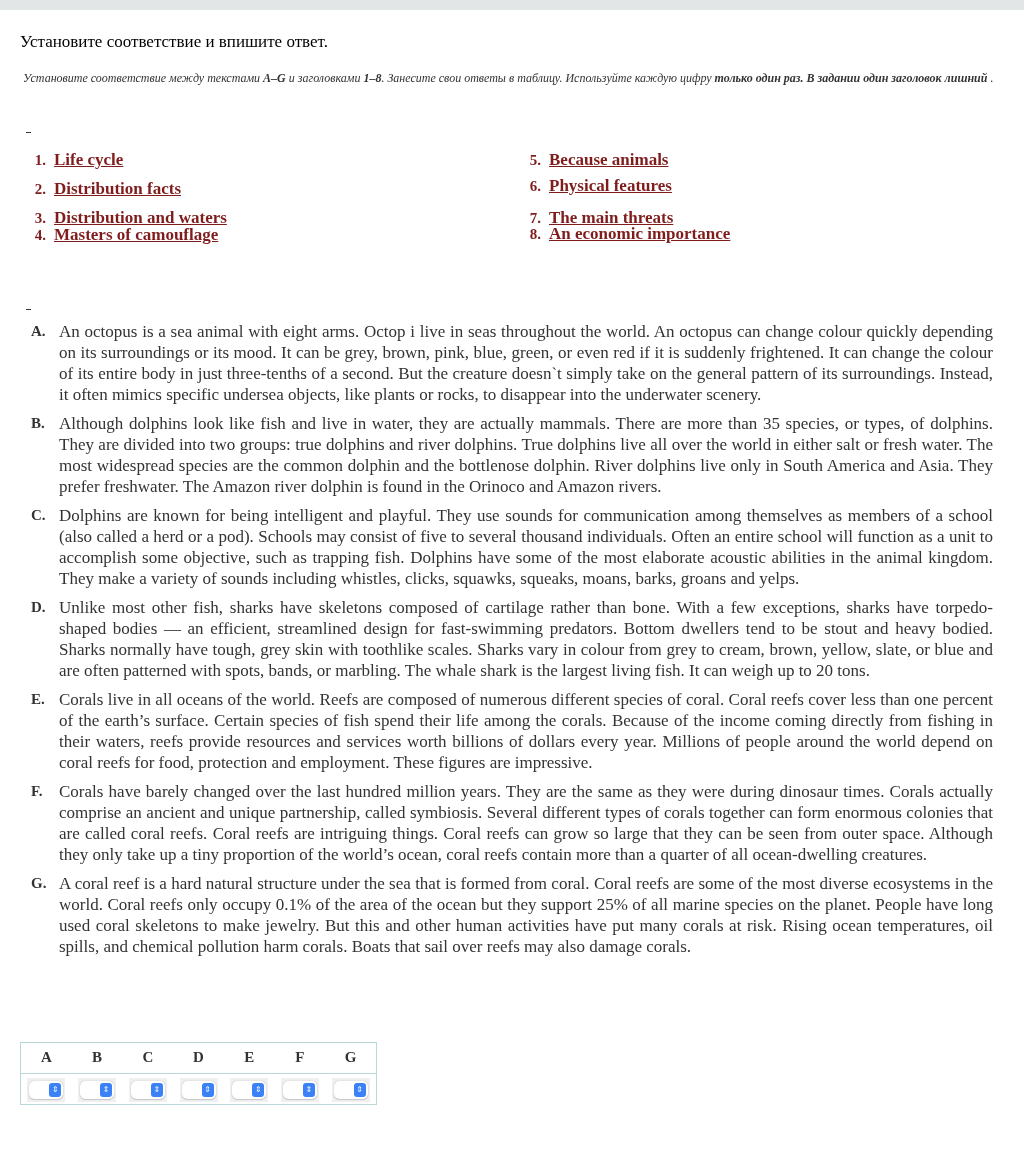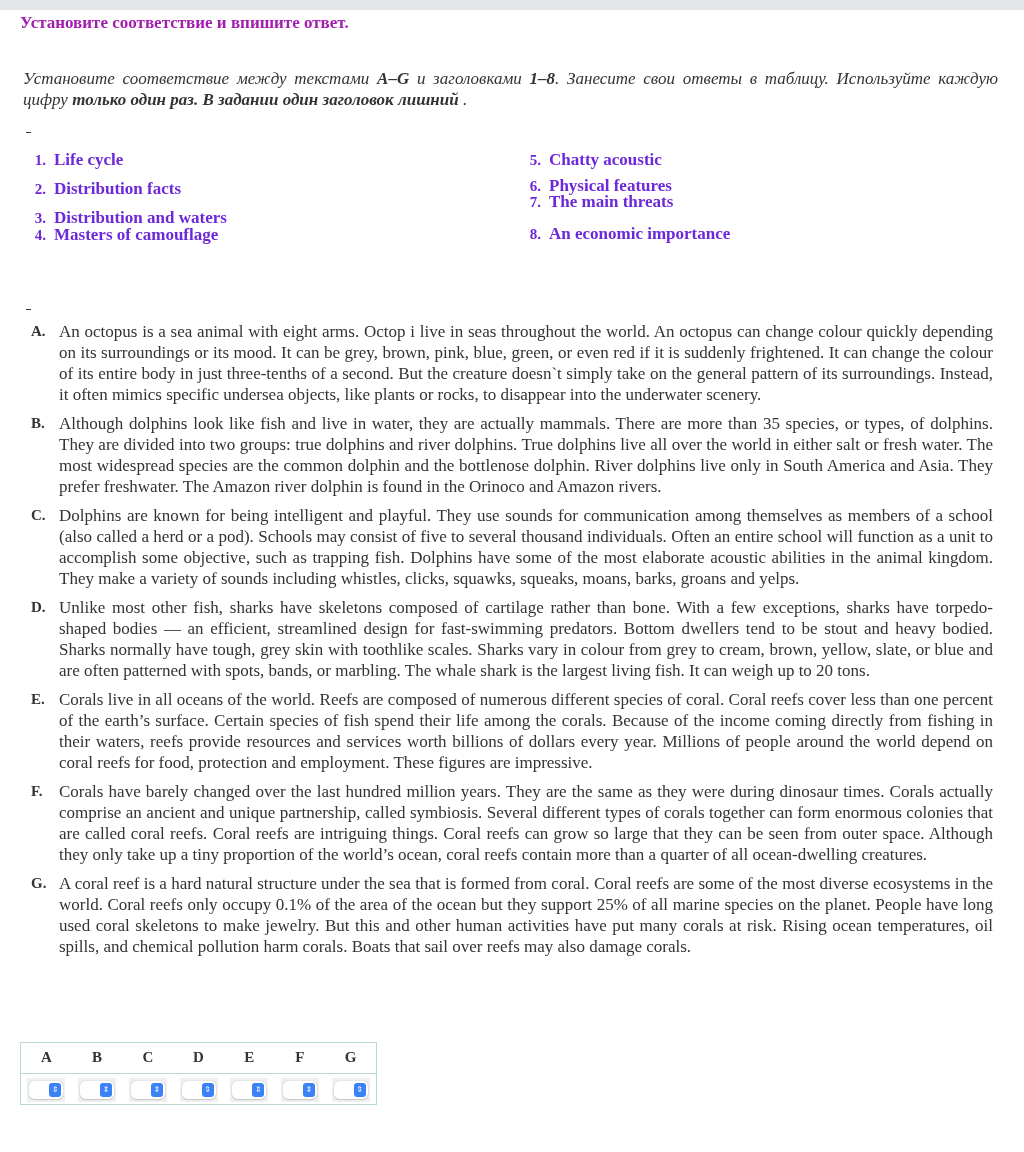--- a/index.html
+++ b/index.html
@@ -3,33 +3,33 @@
 <meta charset="utf-8">
 <style>
   html, body { margin: 0; padding: 0; background: #ffffff; }
   body {
     width: 1024px; height: 1152px; overflow: hidden; position: relative;
     font-family: "Liberation Serif", "DejaVu Serif", serif;
     color: #333333;
   }
   .topbar { position: absolute; left: 0; top: 0; width: 1024px; height: 10px; background: #e2e6e6; }
   .title {
-    position: absolute; left: 20px; top: 13px;
-    font-weight: bold; font-size: 17px; color: #a21caf;
+    position: absolute; left: 20px; top: 32px;
+    font-weight: normal; font-size: 17px; color: #000000;
   }
   .instruction {
     position: absolute; left: 23px; top: 68px; width: 975px;
-    font-style: italic; font-size: 17px; line-height: 21px; text-align: justify;
+    font-style: italic; font-size: 12px; line-height: 21px; text-align: justify;
     text-align-last: left; color: #333;
   }
   .instruction b { font-weight: bold; }
   .dash { position: absolute; left: 26px; width: 5px; height: 1px; background: #333; }
   .headings { position: absolute; top: 150px; left: 0; width: 1024px; }
   .heading-item {
-    position: absolute; font-weight: bold; font-size: 17px; color: #6d28d9; white-space: nowrap;
+    position: absolute; font-weight: bold; font-size: 17px; color: #7f1d1d; white-space: nowrap; text-decoration: underline;
   }
   .heading-item .num { display: inline-block; width: 26px; text-align: right; font-size: 15px; margin-right: 8px; }
   .texts { position: absolute; top: 321px; left: 0; width: 1024px; }
   .text-item { position: relative; margin-left: 59px; width: 934px; font-size: 17px; line-height: 21px;
     text-align: justify; text-align-last: left; color: #333; margin-bottom: 8px; }
   .text-item .letter { position: absolute; left: -28px; top: 0; font-weight: bold; font-size: 15px; }
   .answer-table {
     position: absolute; left: 20px; top: 1042px; width: 357px; height: 63px;
     border: 1px solid #b9d8d8; box-sizing: border-box;
   }
@@ -57,23 +57,23 @@
 
 <div class="instruction"><span>Установите соответствие между текстами </span><b>A–G</b><span> и заголовками </span><b>1–8</b><span>. Занесите свои ответы в таблицу. Используйте каждую цифру </span><b>только один раз. В задании один заголовок лишний</b><span> .</span></div>
 
 <div class="dash" style="top:132px"></div>
 
 <div class="headings">
   <div class="heading-item" style="left:20px;top:0"><span class="num">1.</span><span>Life cycle</span></div>
   <div class="heading-item" style="left:20px;top:29px"><span class="num">2.</span><span>Distribution facts</span></div>
   <div class="heading-item" style="left:20px;top:58px"><span class="num">3.</span><span>Distribution and waters</span></div>
   <div class="heading-item" style="left:20px;top:75px"><span class="num">4.</span><span>Masters of camouflage</span></div>
-  <div class="heading-item" style="left:515px;top:0"><span class="num">5.</span><span>Chatty acoustic</span></div>
+  <div class="heading-item" style="left:515px;top:0"><span class="num">5.</span><span>Because animals</span></div>
   <div class="heading-item" style="left:515px;top:26px"><span class="num">6.</span><span>Physical features</span></div>
-  <div class="heading-item" style="left:515px;top:42px"><span class="num">7.</span><span>The main threats</span></div>
+  <div class="heading-item" style="left:515px;top:58px"><span class="num">7.</span><span>The main threats</span></div>
   <div class="heading-item" style="left:515px;top:74px"><span class="num">8.</span><span>An economic importance</span></div>
 </div>
 
 <div class="dash" style="top:309px"></div>
 
 <div class="texts">
   <div class="text-item"><span class="letter">A.</span><span>An octopus is a sea animal with eight arms. Octop i live in seas throughout the world. An octopus can change colour quickly depending on its surroundings or its mood. It can be grey, brown, pink, blue, green, or even red if it is suddenly frightened. It can change the colour of its entire body in just three-tenths of a second. But the creature doesn`t simply take on the general pattern of its surroundings. Instead, it often mimics specific undersea objects, like plants or rocks, to disappear into the underwater scenery.</span></div>
   <div class="text-item"><span class="letter">B.</span><span>Although dolphins look like fish and live in water, they are actually mammals. There are more than 35 species, or types, of dolphins. They are divided into two groups: true dolphins and river dolphins. True dolphins live all over the world in either salt or fresh water. The most widespread species are the common dolphin and the bottlenose dolphin. River dolphins live only in South America and Asia. They prefer freshwater. The Amazon river dolphin is found in the Orinoco and Amazon rivers.</span></div>
   <div class="text-item"><span class="letter">C.</span><span>Dolphins are known for being intelligent and playful. They use sounds for communication among themselves as members of a school (also called a herd or a pod). Schools may consist of five to several thousand individuals. Often an entire school will function as a unit to accomplish some objective, such as trapping fish. Dolphins have some of the most elaborate acoustic abilities in the animal kingdom. They make a variety of sounds including whistles, clicks, squawks, squeaks, moans, barks, groans and yelps.</span></div>
   <div class="text-item"><span class="letter">D.</span><span>Unlike most other fish, sharks have skeletons composed of cartilage rather than bone. With a few exceptions, sharks have torpedo-shaped bodies — an efficient, streamlined design for fast-swimming predators. Bottom dwellers tend to be stout and heavy bodied. Sharks normally have tough, grey skin with toothlike scales. Sharks vary in colour from grey to cream, brown, yellow, slate, or blue and are often patterned with spots, bands, or marbling. The whale shark is the largest living fish. It can weigh up to 20 tons.</span></div>

